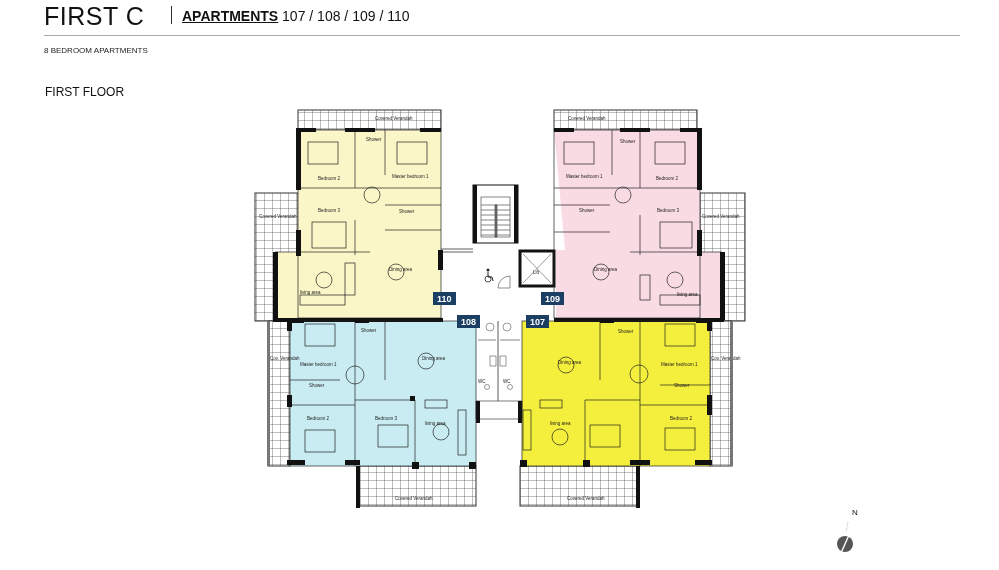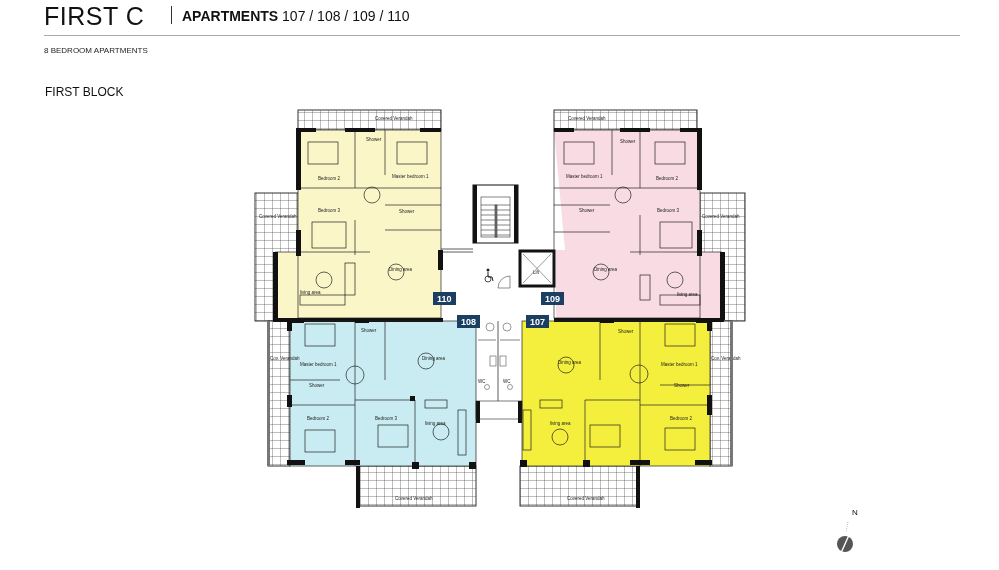--- a/index.html
+++ b/index.html
@@ -1,40 +1,40 @@
 <!DOCTYPE html>
 <html><head>
 <meta charset="utf-8">
 <style>
   html,body{margin:0;padding:0;background:#fff;}
   body{width:999px;height:570px;position:relative;overflow:hidden;font-family:"Liberation Sans",sans-serif;color:#111;}
   .hdr-title{position:absolute;left:44px;top:2px;font-size:25px;letter-spacing:0.5px;color:#111;}
   .hdr-sep{position:absolute;left:171px;top:6px;width:1px;height:18px;background:#333;}
   .hdr-sub{position:absolute;left:182px;top:8px;font-size:14px;color:#111;}
-  .hdr-sub .b{font-weight:bold;}
+  .hdr-sub .b{font-weight:bold;text-decoration:underline;}
   .hdr-line{position:absolute;left:44px;top:35px;width:916px;height:1px;background:#aaa;}
   .subtype{position:absolute;left:44px;top:46px;font-size:8px;color:#222;}
   .floor{position:absolute;left:45px;top:85px;font-size:12px;color:#111;}
   svg.plan{position:absolute;left:0;top:0;}
   .lbl{font-family:"Liberation Sans",sans-serif;font-size:4.5px;fill:#222;}
   .tag{font-family:"Liberation Sans",sans-serif;font-size:9px;font-weight:bold;fill:#fff;}
   .north{position:absolute;left:852px;top:508px;font-size:8px;color:#111;}
 </style>
 </head>
 <body>
 
 <div class="hdr-title">FIRST C</div>
 <div class="hdr-sep"></div>
 <div class="hdr-sub">
   <span class="b">APARTMENTS</span>
   <span>107 / 108 / 109 / 110</span>
 </div>
 <div class="hdr-line"></div>
 <div class="subtype">8 BEDROOM APARTMENTS</div>
-<div class="floor">FIRST BLOCK</div>
+<div class="floor">FIRST FLOOR</div>
 
 <svg class="plan" width="999" height="570" viewBox="0 0 999 570" xmlns="http://www.w3.org/2000/svg">
   <defs>
     <pattern id="grid" width="8" height="8" patternUnits="userSpaceOnUse">
       <rect width="8" height="8" fill="#fff"></rect>
       <path d="M8 0 L0 0 0 8" fill="none" stroke="#444" stroke-width="0.7"></path>
     </pattern>
   </defs>
 
   <g>

